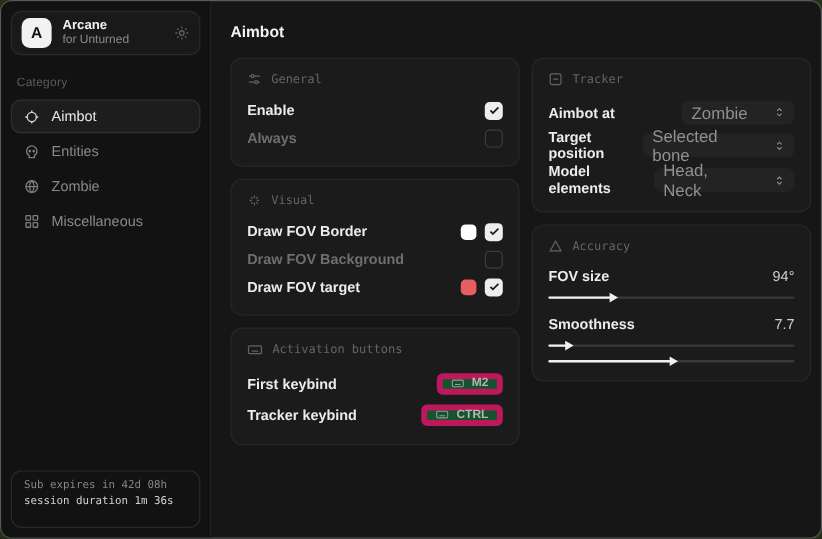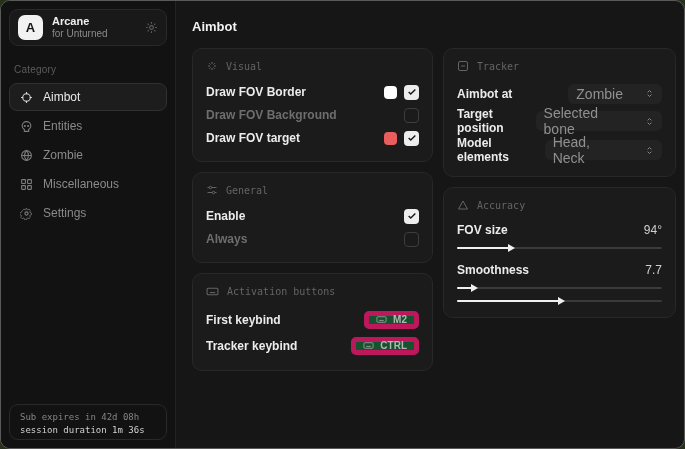--- a/index.html
+++ b/index.html
@@ -51,21 +51,21 @@
     cursor:pointer;
   }
   .nav-item .nicon { display:flex; color:#7d7d7d; }
   .nav-item.active {
     background:#1d1d1d; border-color:#313131; color:#e8e8e8;
   }
   .nav-item.active .nicon { color:#d8d8d8; }
   .status-box {
     margin-top:auto;
     border:1px solid #292929; border-radius:9px;
-    padding:7px 10px 4px 10px;
+    padding:7px 10px 16px 10px;
     font-family:"DejaVu Sans Mono", monospace;
   }
   .status-line1 { color:#858585; font-size:9px; margin-bottom:3px; white-space:nowrap; }
   .status-line2 { color:#d2d2d2; font-size:9px; font-weight:400; white-space:nowrap; }
   
   .main { flex:1; padding:14px 16px; overflow:hidden; }
   .main-title { color:#f2f2f2; font-size:13px; font-weight:700; margin:4px 0 14px 0; }
   .columns { display:flex; gap:10px; align-items:flex-start; }
   .col-left { width:241px; flex:0 0 241px; }
   .col-right { width:233px; flex:0 0 233px; }
@@ -184,43 +184,59 @@
         <span class="nicon">
           <svg width="13" height="13" viewBox="0 0 24 24" fill="none" stroke="currentColor" stroke-width="2">
             <rect x="3" y="3" width="7" height="7" rx="1"></rect>
               <rect x="14" y="3" width="7" height="7" rx="1"></rect>
             <rect x="3" y="14" width="7" height="7" rx="1"></rect>
               <rect x="14" y="14" width="7" height="7" rx="1"></rect>
           </svg>
         </span>
         <span>Miscellaneous</span>
       </div>
-      <div class="nav-item">
-        <span class="nicon">
-          <svg width="13" height="13" viewBox="0 0 24 24" fill="none" stroke="currentColor" stroke-width="2">
-            <circle cx="12" cy="12" r="3"></circle>
-            <path d="M12 2l1.2 3 .6.2 2.9-1.3 2.4 2.4-1.3 2.9.2.6 3 1.2v3.4l-3 1.2-.2.6 1.3 2.9-2.4 2.4-2.9-1.3-.6.2-1.2 3h-3.4l-1.2-3-.6-.2-2.9 1.3-2.4-2.4 1.3-2.9-.2-.6-3-1.2v-3.4l3-1.2.2-.6L4.6 6.3l2.4-2.4 2.9 1.3.6-.2L11.7 2z" stroke-width="1.4"></path>
-          </svg>
-        </span>
-        <span>Settings</span>
-      </div>
     </div>
 
     <div class="status-box">
       <div class="status-line1">Sub expires in 42d 08h</div>
       <div class="status-line2">session duration 1m 36s</div>
     </div>
   </div>
 
   <div class="main">
     <div class="main-title">Aimbot</div>
 
     <div class="columns">
 
       <div class="col-left">
+
+        <div class="card">
+          <div class="card-header">
+            <span class="hicon">
+              <svg width="12" height="12" viewBox="0 0 24 24" fill="none" stroke="currentColor" stroke-width="2">
+                <path d="M3 7h18M3 17h18"></path>
+                  <circle cx="9" cy="7" r="2.5" fill="#1b1b1b"></circle>
+                  <circle cx="15" cy="17" r="2.5" fill="#1b1b1b"></circle>
+              </svg>
+            </span>
+            <span>General</span>
+          </div>
+          <div class="row">
+            <span class="row-label">Enable</span>
+            <span class="checkbox checked">
+              <svg width="10" height="10" viewBox="0 0 24 24" fill="none" stroke="#1a1a1a" stroke-width="3.5">
+                <path d="M4 12l5 5L20 6"></path>
+              </svg>
+            </span>
+          </div>
+          <div class="row">
+            <span class="row-label dim">Always</span>
+            <span class="checkbox unchecked"></span>
+          </div>
+        </div>
 
         <div class="card">
           <div class="card-header">
             <span class="hicon">
               <svg width="12" height="12" viewBox="0 0 24 24" fill="none" stroke="currentColor" stroke-width="2">
                 <path d="M12 4v4M12 16v4M4 12h4M16 12h4M6.5 6.5l2.5 2.5M15 15l2.5 2.5M17.5 6.5L15 9M9 15l-2.5 2.5"></path>
               </svg>
             </span>
             <span>Visual</span>
           </div>
@@ -242,45 +258,20 @@
           <div class="row">
             <span class="row-label">Draw FOV target</span>
             <span class="controls">
               <span class="swatch" style="background: rgb(232, 93, 93);"></span>
               <span class="checkbox checked">
                 <svg width="10" height="10" viewBox="0 0 24 24" fill="none" stroke="#1a1a1a" stroke-width="3.5">
                   <path d="M4 12l5 5L20 6"></path>
                 </svg>
               </span>
             </span>
-          </div>
-        </div>
-
-        <div class="card">
-          <div class="card-header">
-            <span class="hicon">
-              <svg width="12" height="12" viewBox="0 0 24 24" fill="none" stroke="currentColor" stroke-width="2">
-                <path d="M3 7h18M3 17h18"></path>
-                  <circle cx="9" cy="7" r="2.5" fill="#1b1b1b"></circle>
-                  <circle cx="15" cy="17" r="2.5" fill="#1b1b1b"></circle>
-              </svg>
-            </span>
-            <span>General</span>
-          </div>
-          <div class="row">
-            <span class="row-label">Enable</span>
-            <span class="checkbox checked">
-              <svg width="10" height="10" viewBox="0 0 24 24" fill="none" stroke="#1a1a1a" stroke-width="3.5">
-                <path d="M4 12l5 5L20 6"></path>
-              </svg>
-            </span>
-          </div>
-          <div class="row">
-            <span class="row-label dim">Always</span>
-            <span class="checkbox unchecked"></span>
           </div>
         </div>
 
         <div class="card">
           <div class="card-header">
             <span class="hicon">
               <svg width="13" height="13" viewBox="0 0 24 24" fill="none" stroke="currentColor" stroke-width="2">
                 <rect x="2" y="6" width="20" height="12" rx="2"></rect>
                   <path d="M7 14h10"></path>
               </svg>

